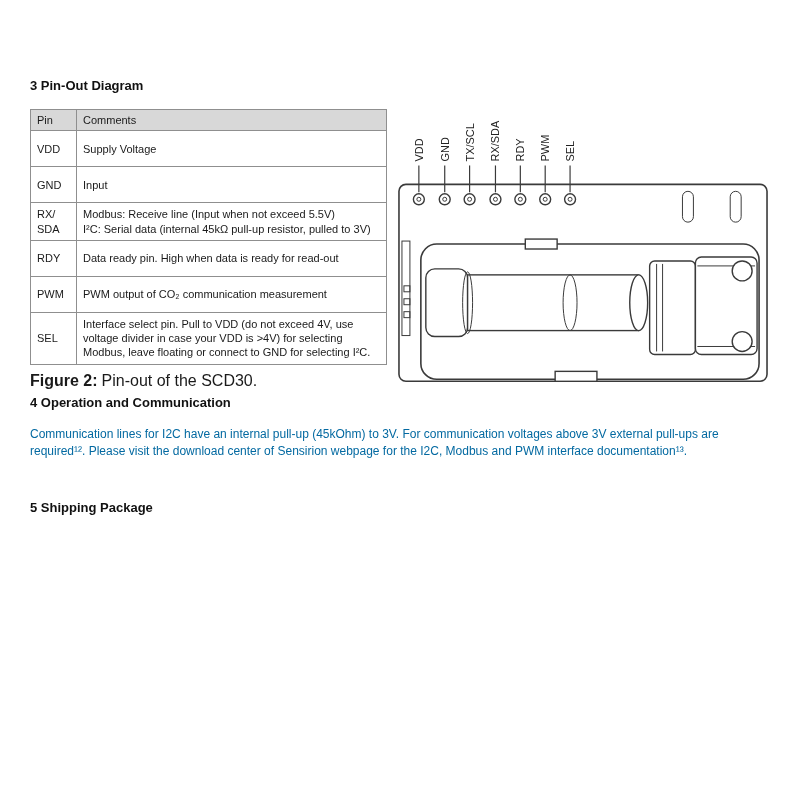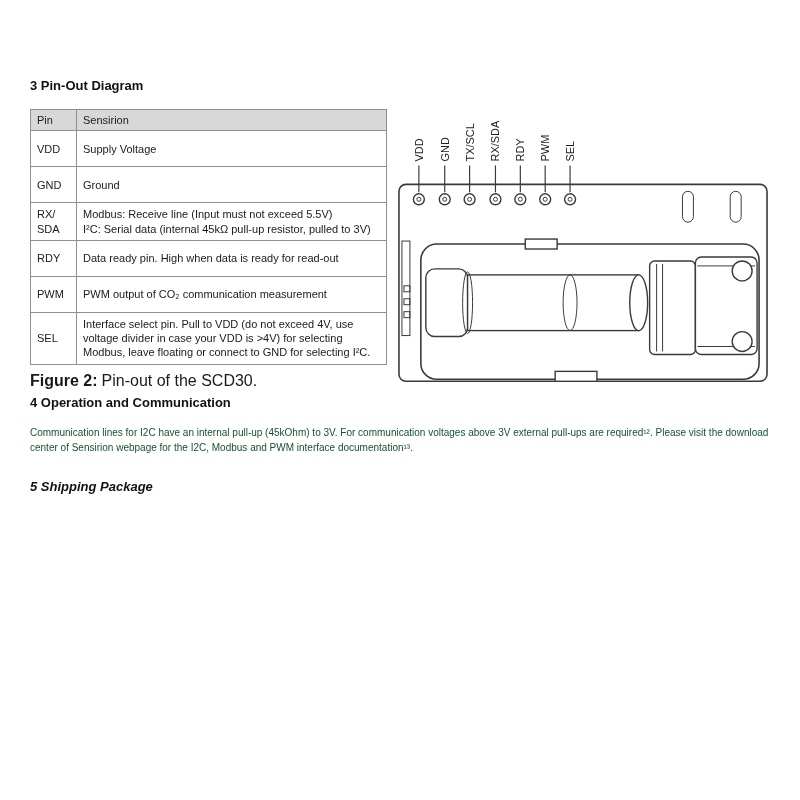--- a/index.html
+++ b/index.html
@@ -47,26 +47,26 @@
   .pin-table tr.single td { height: 36px; }
 
   p.caption {
     margin-top: 7px;
     font-size: 16px;
     color: #1a1a1a;
   }
   p.caption .caption-label { font-weight: bold; margin-right: 4px; }
 
   .section-block { }
-  .section-block.second { margin-top: 24px; font-style: italic; }
+  .section-block.second { margin-top: 39px; }
   p.body-text {
     margin-top: 13px;
-    font-size: 10px;
+    font-size: 12px;
     line-height: 1.45;
-    color: #14532d;
+    color: #0369a1;
     max-width: 742px;
   }
 
   
   svg .outline  { fill: none; stroke: #3a3a3a; stroke-width: 1.6; }
   svg .part     { fill: #ffffff; stroke: #3a3a3a; stroke-width: 1.4; }
   svg .thin     { fill: none; stroke: #3a3a3a; stroke-width: 1; }
   svg .lead     { stroke: #3a3a3a; stroke-width: 1.2; }
   svg .pin-ring { fill: #ffffff; stroke: #3a3a3a; stroke-width: 1.4; }
   svg .pin-hole { fill: none; stroke: #3a3a3a; stroke-width: 1; }
@@ -83,36 +83,36 @@
 
   <h2 class="section-title">3 Pin-Out Diagram</h2>
 
   <div class="figure-row">
 
     <div class="table-col">
       <table class="pin-table">
         <thead>
           <tr>
             <th class="pin-cell">Pin</th>
-            <th>Sensirion</th>
+            <th>Comments</th>
           </tr>
         </thead>
         <tbody>
           <tr class="single">
             <td class="pin-cell">VDD</td>
             <td class="comment-cell">Supply Voltage</td>
           </tr>
           <tr class="single">
             <td class="pin-cell">GND</td>
-            <td class="comment-cell">Ground</td>
+            <td class="comment-cell">Input</td>
           </tr>
           <tr>
             <td class="pin-cell">RX/
 SDA</td>
-            <td class="comment-cell">Modbus: Receive line (Input must not exceed 5.5V)
+            <td class="comment-cell">Modbus: Receive line (Input when not exceed 5.5V)
 I²C: Serial data (internal 45kΩ pull-up resistor, pulled to 3V)</td>
           </tr>
           <tr class="single">
             <td class="pin-cell">RDY</td>
             <td class="comment-cell">Data ready pin. High when data is ready for read-out</td>
           </tr>
           <tr class="single">
             <td class="pin-cell">PWM</td>
             <td class="comment-cell">PWM output of CO₂ communication measurement</td>
           </tr>

